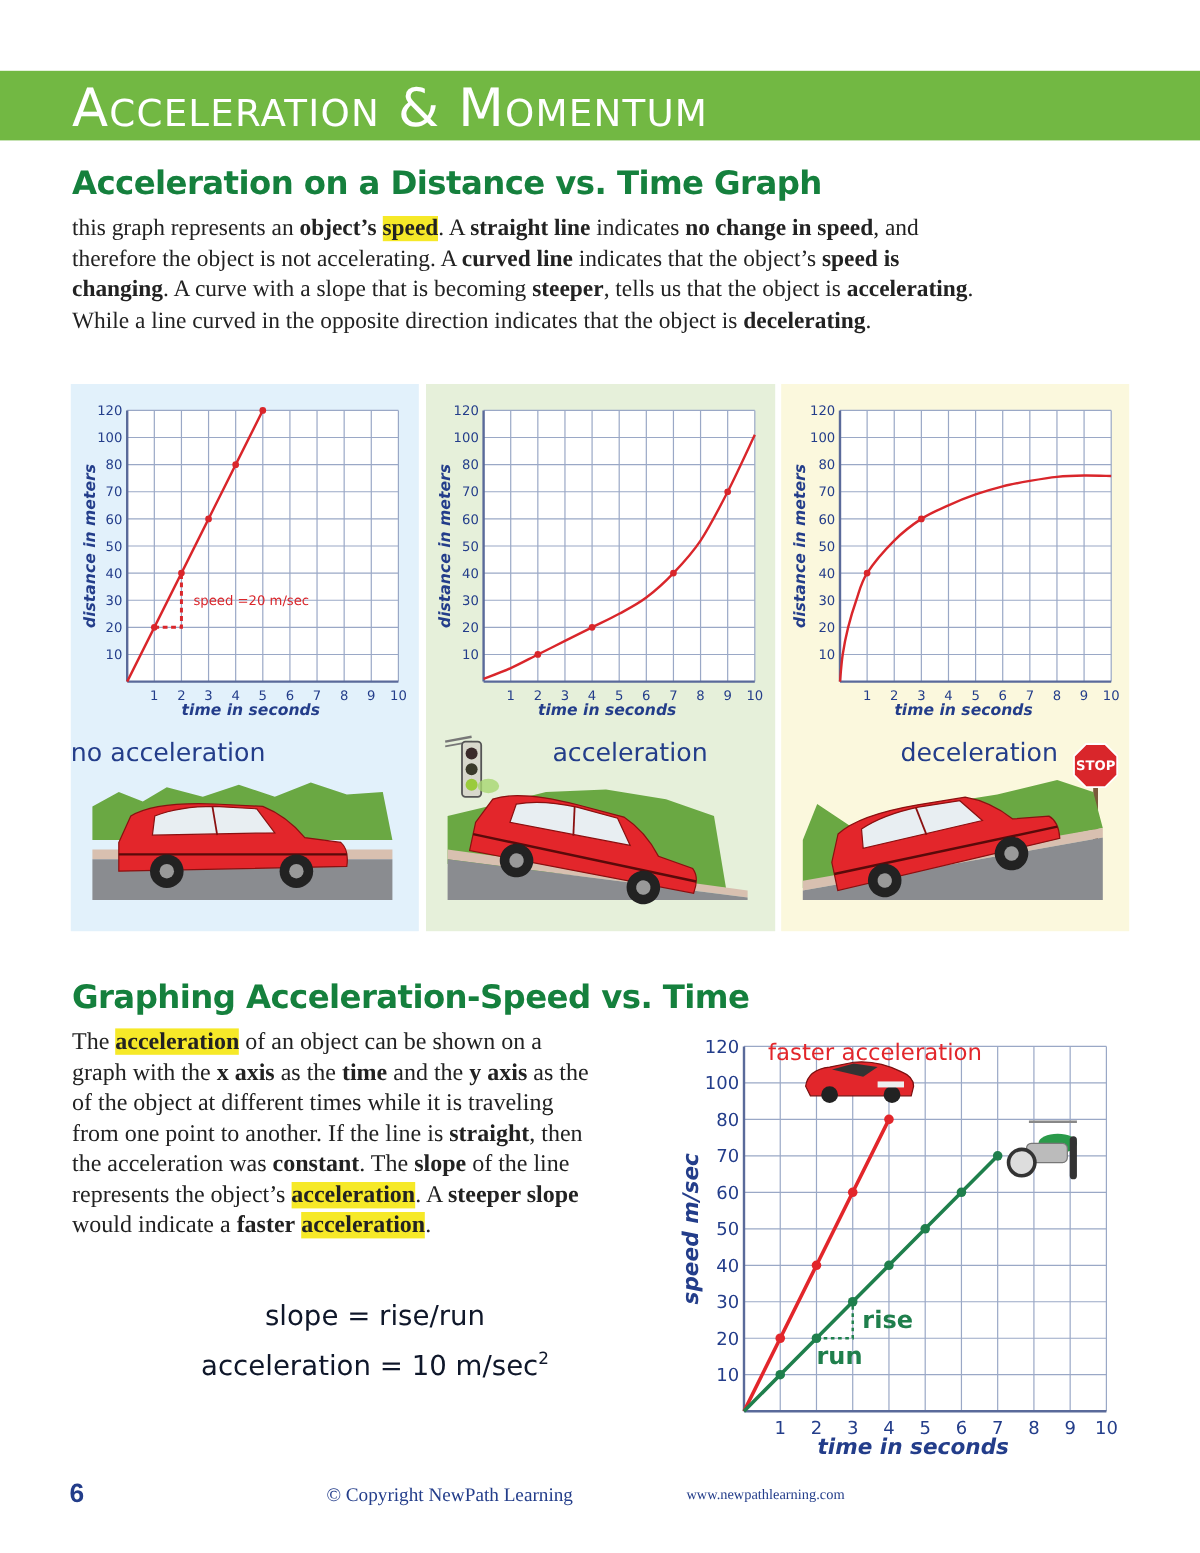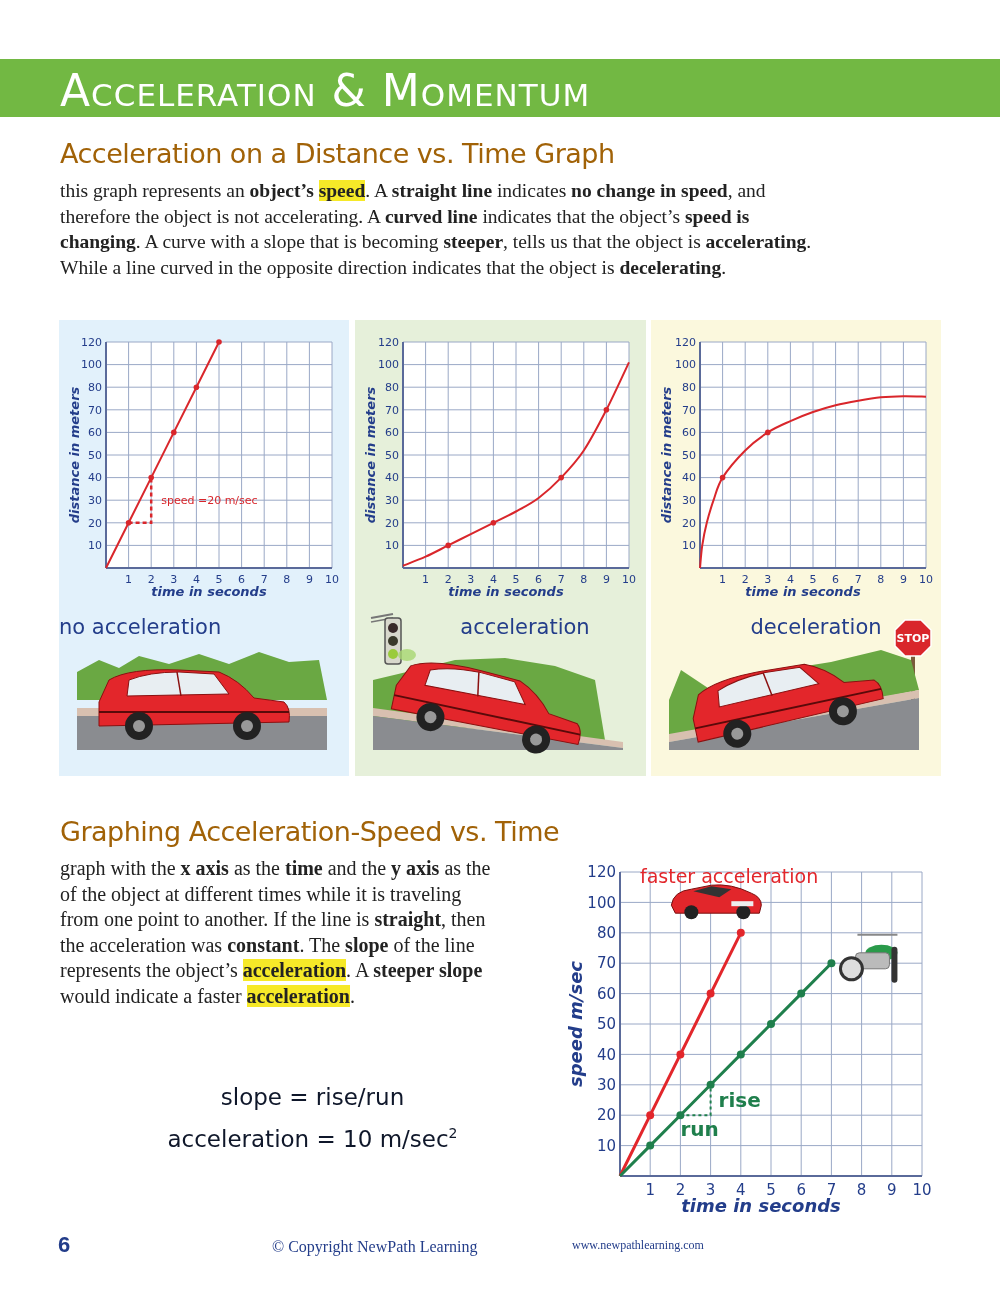--- a/index.html
+++ b/index.html
@@ -1,22 +1,22 @@
 <!DOCTYPE html>
 <html><head>
 <meta charset="utf-8">
 <style>
   html, body { margin:0; padding:0; }
   body { width:1000px; height:1294px; background:#ffffff; position:relative; overflow:hidden;
          font-family:"Liberation Serif", serif; color:#222; }
   .header-bar { position:absolute; left:0; top:59px; width:1000px; height:58px; background:#72b843; }
   .header-title { position:absolute; left:60px; top:66px; font-family:"DejaVu Sans", sans-serif;
          font-size:44px; color:#ffffff; letter-spacing:1px; font-variant:small-caps; font-weight:normal; line-height:50px; }
-  .section-title { position:absolute; left:60px; font-family:"DejaVu Sans", sans-serif; color:#a16207;
-         font-size:27px; line-height:34px; letter-spacing:-0.5px; }
+  .section-title { position:absolute; left:60px; font-family:"DejaVu Sans", sans-serif; color:#15803d;
+         font-size:27px; line-height:34px; letter-spacing:-0.5px;font-weight:bold; }
   .para { position:absolute; left:60px; font-size:19.5px; line-height:25.5px; color:#222; }
   .hl { background:#f6e928; }
   .panel { position:absolute; top:320px; height:456px; }
   .panel-label { position:absolute; font-family:"DejaVu Sans", sans-serif; color:#233d8a; font-size:21px; }
   svg text { font-family:"DejaVu Sans", sans-serif; }
   .formula { position:absolute; left:60px; width:505px; text-align:center; font-family:"DejaVu Sans", sans-serif;
          color:#0f172a; font-size:23px; line-height:36px; }
   .footer-page { position:absolute; left:58px; top:1232px; font-family:"Liberation Sans", sans-serif; font-weight:bold;
          font-size:22px; color:#233d8a; }
   .footer-copy { position:absolute; left:272px; top:1238px; font-size:16px; color:#233d8a; }
@@ -263,26 +263,27 @@
           <circle cx="70" cy="76" r="6" fill="#999"></circle>
           <circle cx="178" cy="76" r="14" fill="#222"></circle>
           <circle cx="178" cy="76" r="6" fill="#999"></circle>
         </g>
       </g>
     </svg>
 </div>
 
 <div class="section-title" style="top:815px;">Graphing Acceleration-Speed vs. Time</div>
 <div class="para" id="para2" style="top:856px; width:510px; font-size:20px;">
+    <div><span>The </span><span class="hl" style="font-weight: bold;">acceleration</span><span> of an object can be shown on a</span></div>
     <div><span>graph with the </span><span style="font-weight: bold;">x axis</span><span> as the </span><span style="font-weight: bold;">time</span><span> and the </span><span style="font-weight: bold;">y axis</span><span> as the</span></div>
     <div><span>of the object at different times while it is traveling</span></div>
     <div><span>from one point to another. If the line is </span><span style="font-weight: bold;">straight</span><span>, then</span></div>
     <div><span>the acceleration was </span><span style="font-weight: bold;">constant</span><span>. The </span><span style="font-weight: bold;">slope</span><span> of the line</span></div>
     <div><span>represents the object’s </span><span class="hl" style="font-weight: bold;">acceleration</span><span>. A </span><span style="font-weight: bold; margin-top: 20px;">steeper slope</span></div>
-    <div><span>would indicate a </span><span style="font-weight: normal; text-align: center;">faster</span><span> </span><span class="hl" style="font-weight: bold;">acceleration</span><span>.</span></div>
+    <div><span>would indicate a </span><span style="font-weight: bold; text-align: center;">faster</span><span> </span><span class="hl" style="font-weight: bold;">acceleration</span><span>.</span></div>
   </div>
 
 <div class="formula" style="top:1079px;">slope = rise/run</div>
 <div class="formula" style="top:1115px;"><span>acceleration = 10 m/sec</span><sup style="font-size:14px;">2</sup></div>
 
 <svg id="chart3" width="400" height="370" style="position:absolute;left:560px;top:855px;">
     <rect x="60" y="17" width="302" height="304" fill="#ffffff"></rect>
     <line x1="90.2" y1="17" x2="90.2" y2="321" stroke="#9aa8c6" stroke-width="1"></line>
     <line x1="120.4" y1="17" x2="120.4" y2="321" stroke="#9aa8c6" stroke-width="1"></line>
     <line x1="150.6" y1="17" x2="150.6" y2="321" stroke="#9aa8c6" stroke-width="1"></line>

